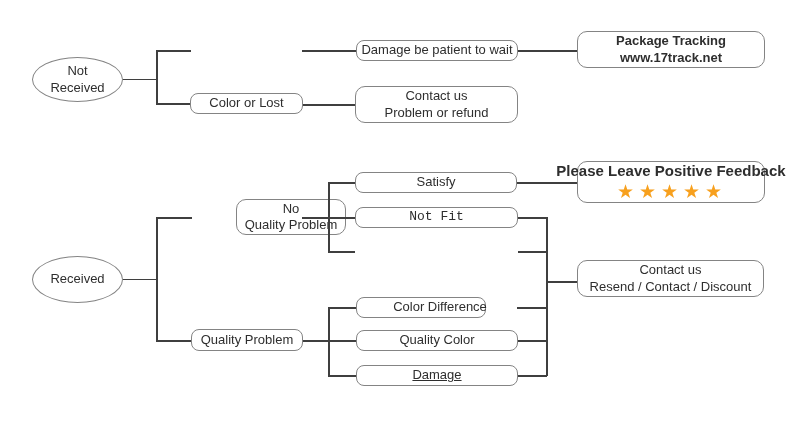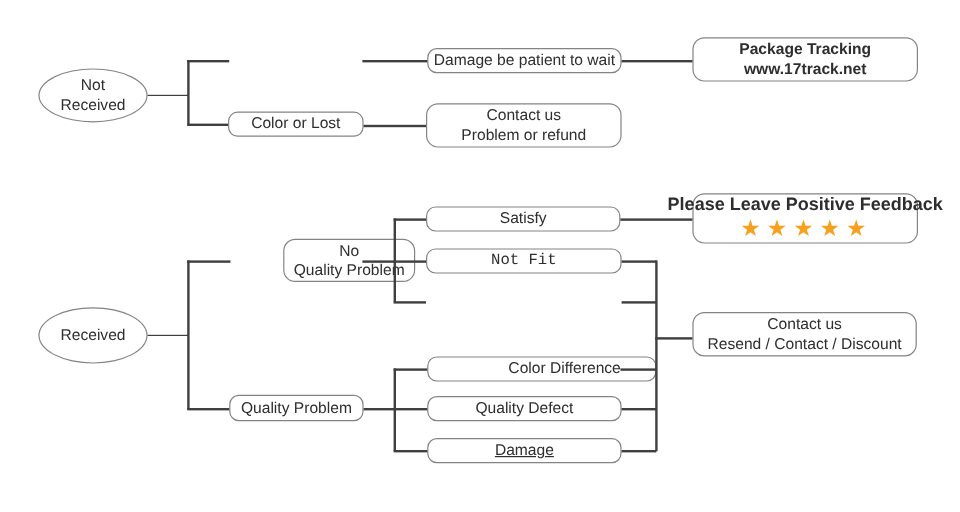--- a/index.html
+++ b/index.html
@@ -85,26 +85,26 @@
 
   <div class="node rect" style="left:355px;top:172px;width:162px;height:21px;">
     <span>Satisfy</span>
   </div>
 
   <div class="node rect" style="left:355px;top:207px;width:163px;height:21px;font-family:Liberation Mono, monospace;">
     <span>Not Fit</span>
   </div>
 
 
-  <div class="node rect" style="left:356px;top:297px;width:191px;height:21px;padding-left:38px;">
+  <div class="node rect" style="left:356px;top:297px;width:130px;height:21px;padding-left:38px;">
     <span>Color Difference</span>
   </div>
 
   <div class="node rect" style="left:356px;top:330px;width:162px;height:21px;">
-    <span>Quality Defect</span>
+    <span>Quality Color</span>
   </div>
 
   <div class="node rect" style="left:356px;top:365px;width:162px;height:21px;text-decoration:underline;">
     <span>Damage</span>
   </div>
 
   <div class="node rect tall" style="left:577px;top:161px;width:188px;height:42px;">
     <span class="feedback-label">Please Leave Positive Feedback</span>
     <span class="stars">★★★★★</span>
   </div>

